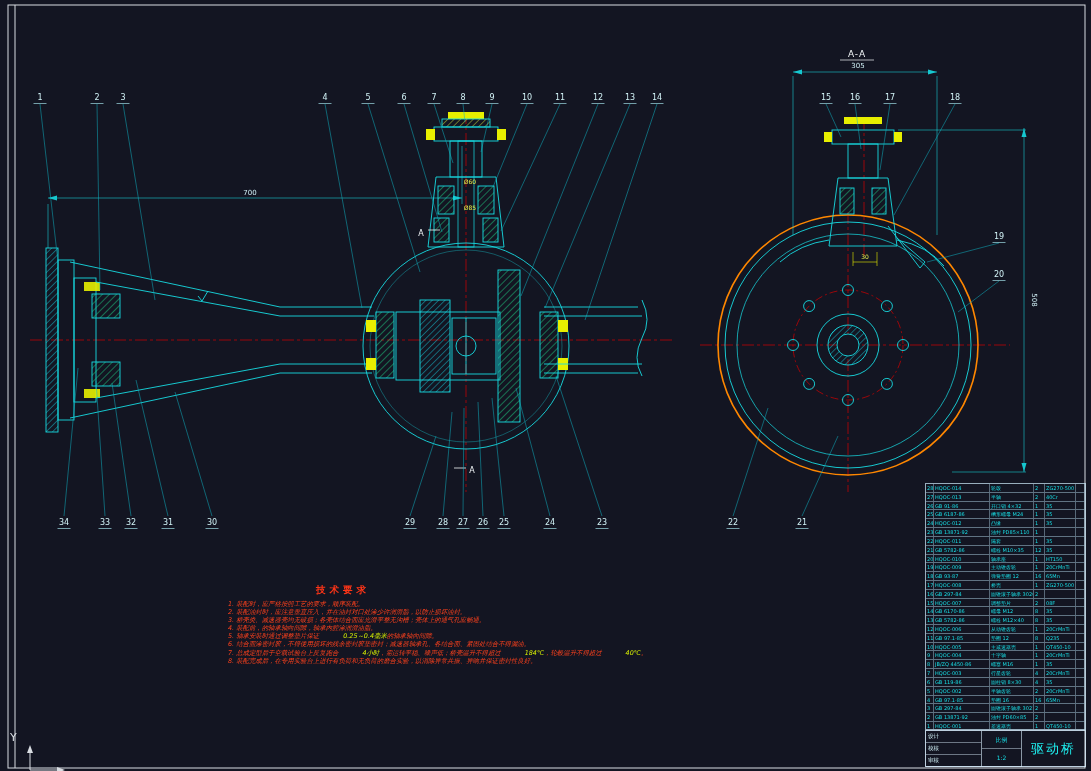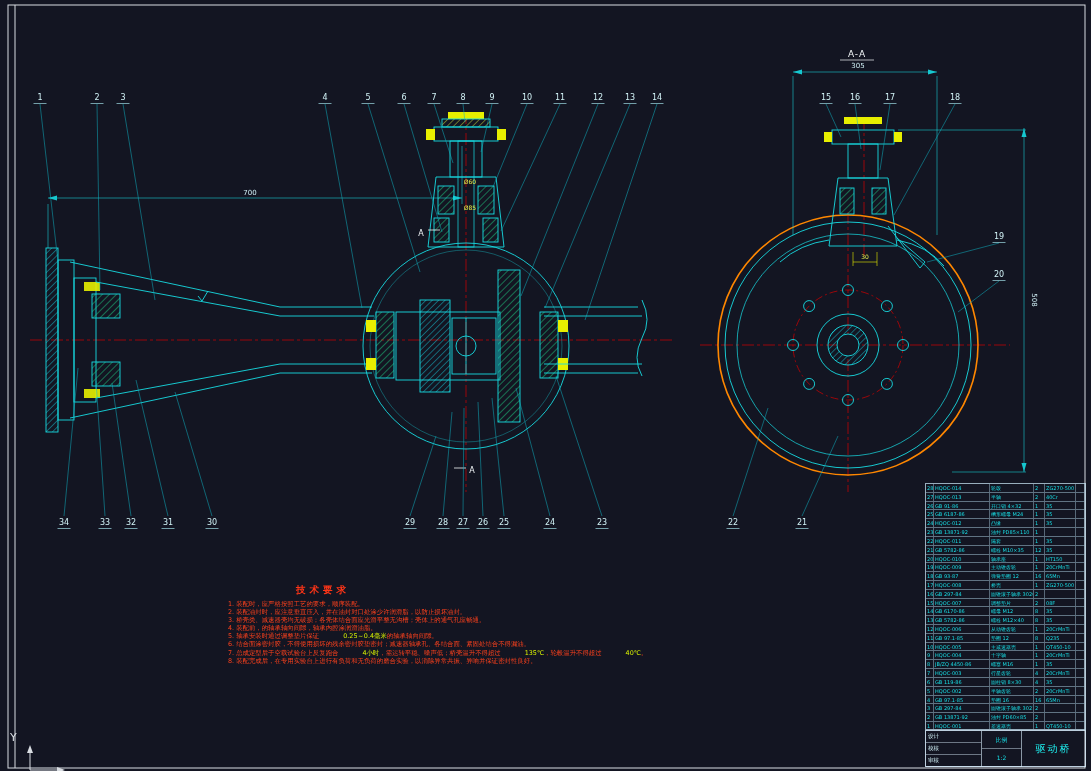--- a/index.html
+++ b/index.html
@@ -11,23 +11,23 @@
   .callout-num{fill:#d2f3f7;font-size:8px;text-anchor:middle;font-family:"DejaVu Sans",sans-serif;}
   .callout-line{stroke:#9fdbe4;stroke-width:.7;}
   .leader{stroke:#0fb4c4;stroke-width:.6;opacity:.85;}
   .dim-text{fill:#cfeef4;font-size:7px;text-anchor:middle;font-family:"DejaVu Sans",sans-serif;}
   .dim-text-y{fill:#e8ef4a;font-size:6px;text-anchor:middle;}
   .view-label{fill:#f2f6f8;font-size:9px;text-anchor:middle;letter-spacing:1px;}
   .sec-arrow{fill:#f2f6f8;font-size:8px;text-anchor:middle;}
 
   
   .tech-req{position:absolute;left:228px;top:584px;width:420px;color:#ff411c;}
-  .tech-title{margin-left:68px;margin-bottom:3px;font-size:9.5px;font-weight:bold;
+  .tech-title{margin-left:88px;margin-bottom:3px;font-size:9.5px;font-weight:bold;
     letter-spacing:4px;color:#ff3517;}
-  .tech-list{counter-reset:tr;}
+  .tech-list{counter-reset:tr;font-style:italic;}
   .tech-item{counter-increment:tr;font-size:6.4px;line-height:8.1px;}
   .tech-item::before{content:counter(tr) ". ";}
   .hl{color:#d8f000;margin-left:24px;}
 
   
   .bom{position:absolute;left:925px;top:483px;width:161px;height:247px;
     border:1px solid rgba(210,240,255,.7);box-sizing:border-box;overflow:hidden;}
   .bom-row{display:grid;grid-template-columns:8px 56px 44px 11px 31px 9px;
     height:8.82px;border-bottom:.5px solid rgba(190,230,250,.45);box-sizing:border-box;}
   .bom-cell{font-size:5px;line-height:8.3px;color:#18dfe6;white-space:nowrap;
@@ -36,21 +36,21 @@
   
   .title-block{position:absolute;left:925px;top:730px;width:161px;height:37px;
     border:1px solid rgba(220,240,255,.85);box-sizing:border-box;display:grid;
     grid-template-columns:56px 40px 63px;}
   .tb-left{display:grid;grid-template-rows:repeat(3,1fr);border-right:.5px solid rgba(220,240,255,.6);}
   .tb-left div{font-size:5.5px;color:#cfeef4;border-bottom:.5px solid rgba(220,240,255,.45);
     padding-left:2px;line-height:11px;}
   .tb-mid{display:grid;grid-template-rows:1fr 1fr;border-right:.5px solid rgba(220,240,255,.6);}
   .tb-mid div{font-size:6px;color:#18dfe6;text-align:center;line-height:17px;
     border-bottom:.5px solid rgba(220,240,255,.45);}
-  .tb-title{font-size:10px;color:#1ef0f0;display:flex;align-items:center;justify-content:center;
+  .tb-title{font-size:13px;color:#1ef0f0;display:flex;align-items:center;justify-content:center;
     letter-spacing:2px;}
 </style>
 </head>
 <body>
 
 <div class="canvas">
 
 <svg id="dwg" class="drawing" width="1091" height="771" viewBox="0 0 1091 771">
   <defs>
     <pattern id="hG" width="5" height="5" patternUnits="userSpaceOnUse" patternTransform="rotate(45)">
@@ -346,21 +346,21 @@
 
 <div class="tech-req">
   <div class="tech-title">技术要求</div>
   <div class="tech-list" id="tech-list">
         <div class="tech-item">装配时，应严格按照工艺的要求，顺序装配。</div>
         <div class="tech-item">装配油封时，应注意垂直压入，并在油封对口处涂少许润滑脂，以防止损坏油封。</div>
         <div class="tech-item">桥壳类、减速器壳均无破损；各壳体结合面应光滑平整无沟槽；壳体上的通气孔应畅通。</div>
         <div class="tech-item">装配前，的轴承轴向间隙，轴承内腔涂润滑油脂。</div>
         <div class="tech-item">轴承安装时通过调整垫片保证<span class="hl">0.25～0.4毫米</span>的轴承轴向间隙。</div>
         <div class="tech-item">结合面涂密封胶，不得使用损坏的残余密封胶垫密封；减速器轴承孔、各结合面、紧固处结合不得漏油。</div>
-        <div class="tech-item">总成定型后于空载试验台上反复跑合<span class="hl">4小时</span>，需运转平稳、噪声低；桥壳温升不得超过<span class="hl">135℃</span>，轮毂温升不得超过<span class="hl">40℃</span>。</div>
+        <div class="tech-item">总成定型后于空载试验台上反复跑合<span class="hl">4小时</span>，需运转平稳、噪声低；桥壳温升不得超过<span class="hl">184℃</span>，轮毂温升不得超过<span class="hl">40℃</span>。</div>
         <div class="tech-item">装配完成后，在专用实验台上进行有负荷和无负荷的磨合实验，以消除异常共振、异响并保证密封性良好。</div>
       </div>
 </div>
 
 <div class="bom">
   <div id="bom-rows">
         <div class="bom-row">
           <div class="bom-cell">28</div>
           <div class="bom-cell">HQOC-014</div>
           <div class="bom-cell">轮毂</div>

